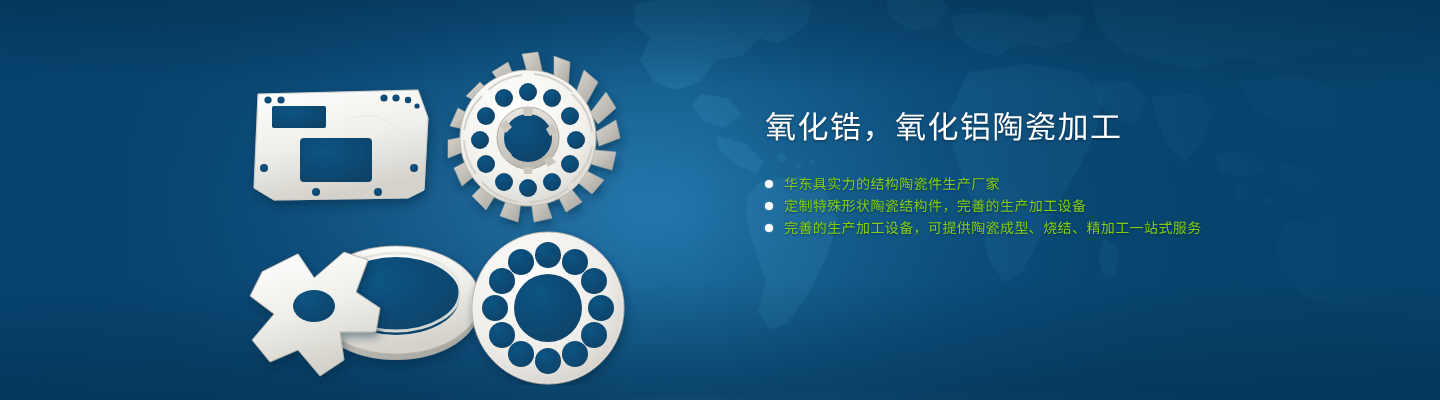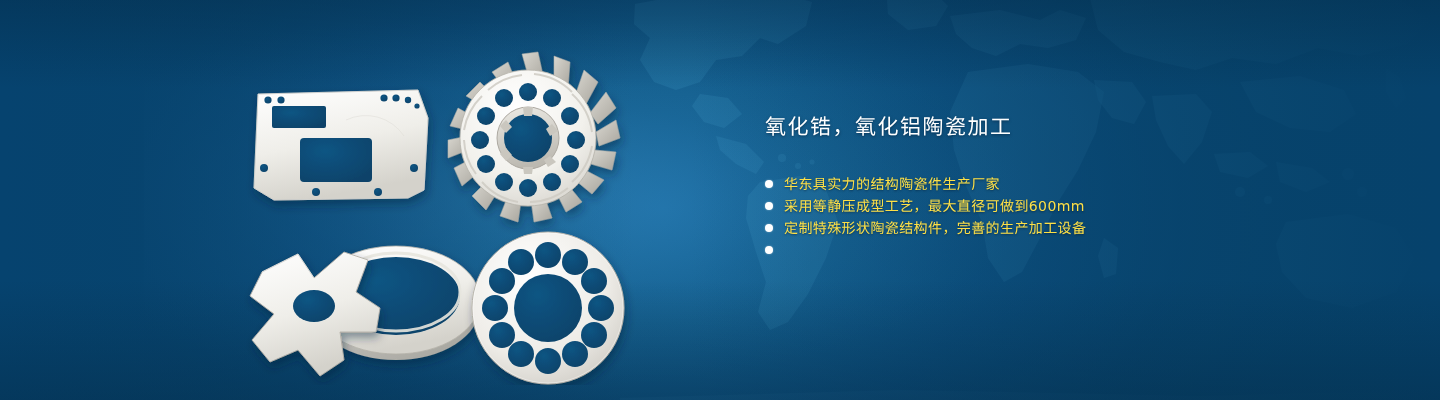--- a/index.html
+++ b/index.html
@@ -45,21 +45,21 @@
   
   .products{position:absolute;left:228px;top:40px;width:500px;height:345px;}
   .products svg{display:block;width:100%;height:100%;}
 
   
   .copy{
     position:absolute;left:765px;top:108px;width:620px;
   }
   .headline{
     color:#ffffff;
-    font-size:21px;
+    font-size:31px;
     line-height:38px;
     letter-spacing:1.5px;
     font-weight:400;
     text-shadow:0 1px 3px rgba(0,20,40,.55);
     white-space:nowrap;
   }
   .bullets{
     list-style:none;
     margin:27px 0 0 0;padding:0;
   }
@@ -68,21 +68,21 @@
     height:22px;margin-bottom:0;
   }
   .bullet .dot{
     flex:0 0 auto;
     width:8px;height:8px;border-radius:50%;
     background:#ffffff;
     margin-right:11px;
     box-shadow:0 0 2px rgba(255,255,255,.45);
   }
   .bullet .txt{
-    color:#fde047;
+    color:#84cc16;
     font-size:14px;
     line-height:22px;
     letter-spacing:.4px;
     text-shadow:0 1px 2px rgba(0,18,36,.5);
     white-space:nowrap;
   }
 </style>
 </head>
 <body>
 
@@ -304,25 +304,22 @@
   <div class="copy">
     <div class="headline">氧化锆，氧化铝陶瓷加工</div>
 
     <ul class="bullets">
       <li class="bullet">
         <span class="dot"></span>
         <span class="txt">华东具实力的结构陶瓷件生产厂家</span>
       </li>
       <li class="bullet">
         <span class="dot"></span>
-        <span class="txt">采用等静压成型工艺，最大直径可做到600mm</span>
-      </li>
-      <li class="bullet">
-        <span class="dot"></span>
         <span class="txt">定制特殊形状陶瓷结构件，完善的生产加工设备</span>
       </li>
       <li class="bullet">
         <span class="dot"></span>
+        <span class="txt">完善的生产加工设备，可提供陶瓷成型、烧结、精加工一站式服务</span>
       </li>
     </ul>
   </div>
 
 </div>
 
 </body></html>

